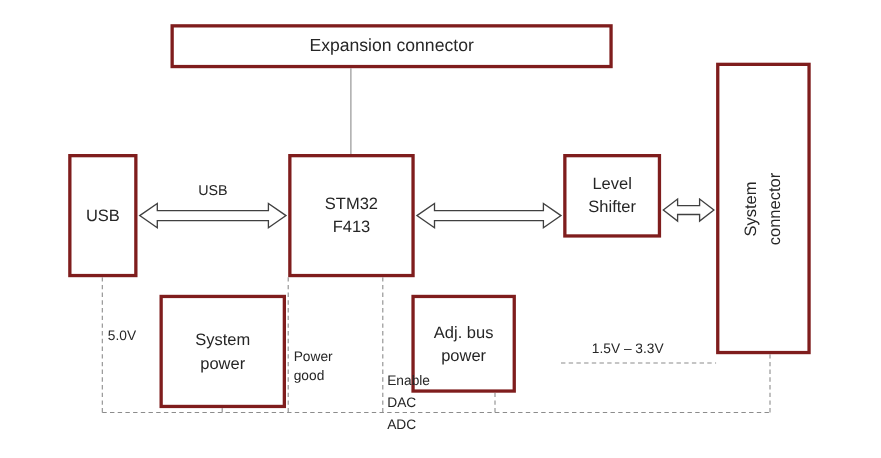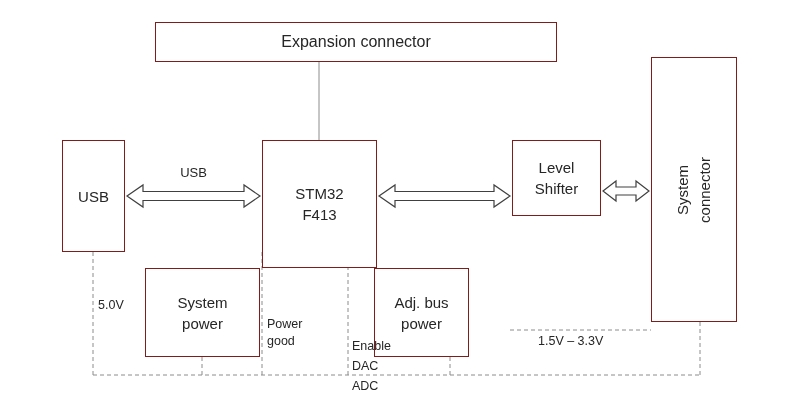--- a/index.html
+++ b/index.html
@@ -18,21 +18,21 @@
     position: absolute;
     left: 0; top: 0;
     width: 801px; height: 416px;
   }
   .solid-line { stroke: #8c8c8c; stroke-width: 1; }
   .dashed-group line { stroke: #8c8c8c; stroke-width: 1; stroke-dasharray: 4 3; }
   .arrow-group polygon { fill: #ffffff; stroke: #404040; stroke-width: 1.2; stroke-linejoin: miter; }
 
   .box {
     position: absolute;
-    border: 1px solid #7f1d1d;
+    border: 3px solid #7f1d1d;
     background: #ffffff;
     display: flex;
     align-items: center;
     justify-content: center;
     text-align: center;
     white-space: pre-line;
     font-size: 15px;
     line-height: 1.4;
   }
 
@@ -84,45 +84,45 @@
       <polygon points="127,196 143,185 143,191.5 244,191.5 244,185 260,196 244,207 244,200.5 143,200.5 143,207"></polygon>
       <polygon points="379,196 395,185 395,191.5 494,191.5 494,185 510,196 494,207 494,200.5 395,200.5 395,207"></polygon>
       <polygon points="603,191 616,181 616,187 636,187 636,181 649,191 636,201 636,195 616,195 616,201"></polygon>
     </g>
   </svg>
 
   <div class="box" style="left:155px; top:22px; width:402px; height:40px; font-size:16px;">Expansion connector</div>
 
   <div class="box" style="left:62px; top:140px; width:63px; height:112px;">USB</div>
 
-  <div class="box" style="left:262px; top:140px; width:115px; height:128px;">STM32
+  <div class="box" style="left:262px; top:140px; width:115px; height:112px;">STM32
 F413</div>
 
   <div class="box" style="left:512px; top:140px; width:89px; height:76px;">Level
 Shifter</div>
 
   <div class="box" style="left:651px; top:57px; width:86px; height:265px;">
     <div class="rot-text">System
 connector</div>
   </div>
 
-  <div class="box" style="left:145px; top:268px; width:115px; height:89px;">System
+  <div class="box" style="left:145px; top:268px; width:115px; height:103px;">System
 power</div>
 
   <div class="box" style="left:374px; top:268px; width:95px; height:89px;">Adj. bus
 power</div>
 
 
   <div class="lbl centered" style="left:127px; top:165px; width:133px;">USB</div>
 
 
   <div class="lbl small" style="left:98px; top:298px;">5.0V</div>
 
   <div class="lbl small" style="left:267px; top:316px; line-height:17px;">Power
 good</div>
 
   <div class="lbl small spread" style="left:352px; top:292px;margin-top:44px;">Enable
 DAC
 ADC</div>
 
-  <div class="lbl small" style="left:538px; top:310px;margin-top:24px;">1.5V – 3.3V</div>
+  <div class="lbl small" style="left:538px; top:310px;">1.5V – 3.3V</div>
 
 </div>
 
 </body></html>

